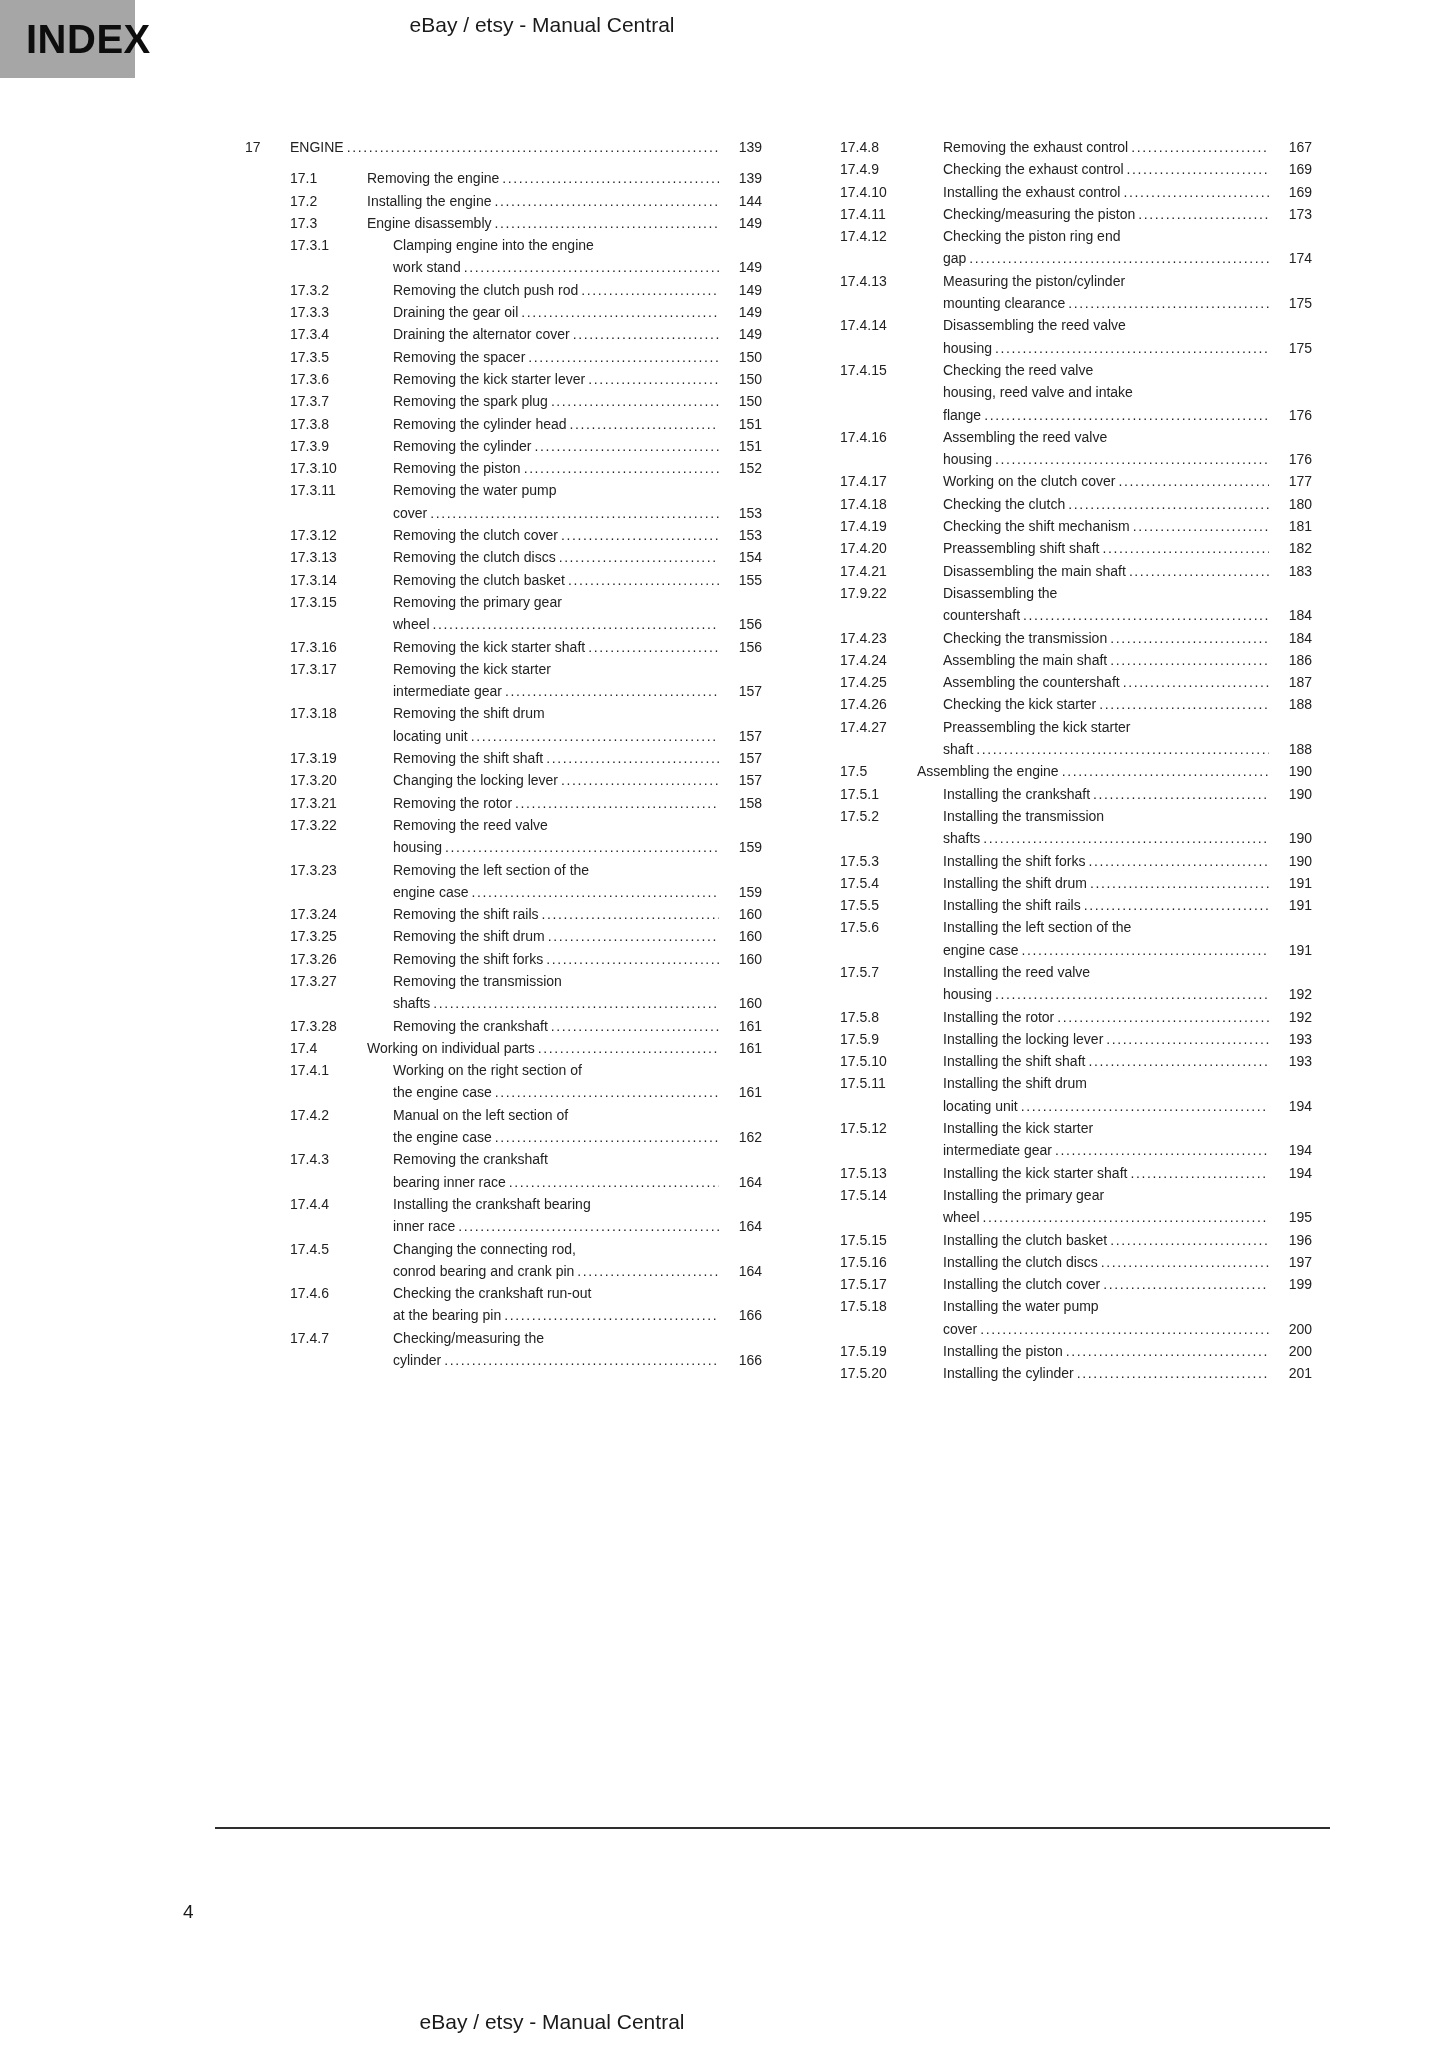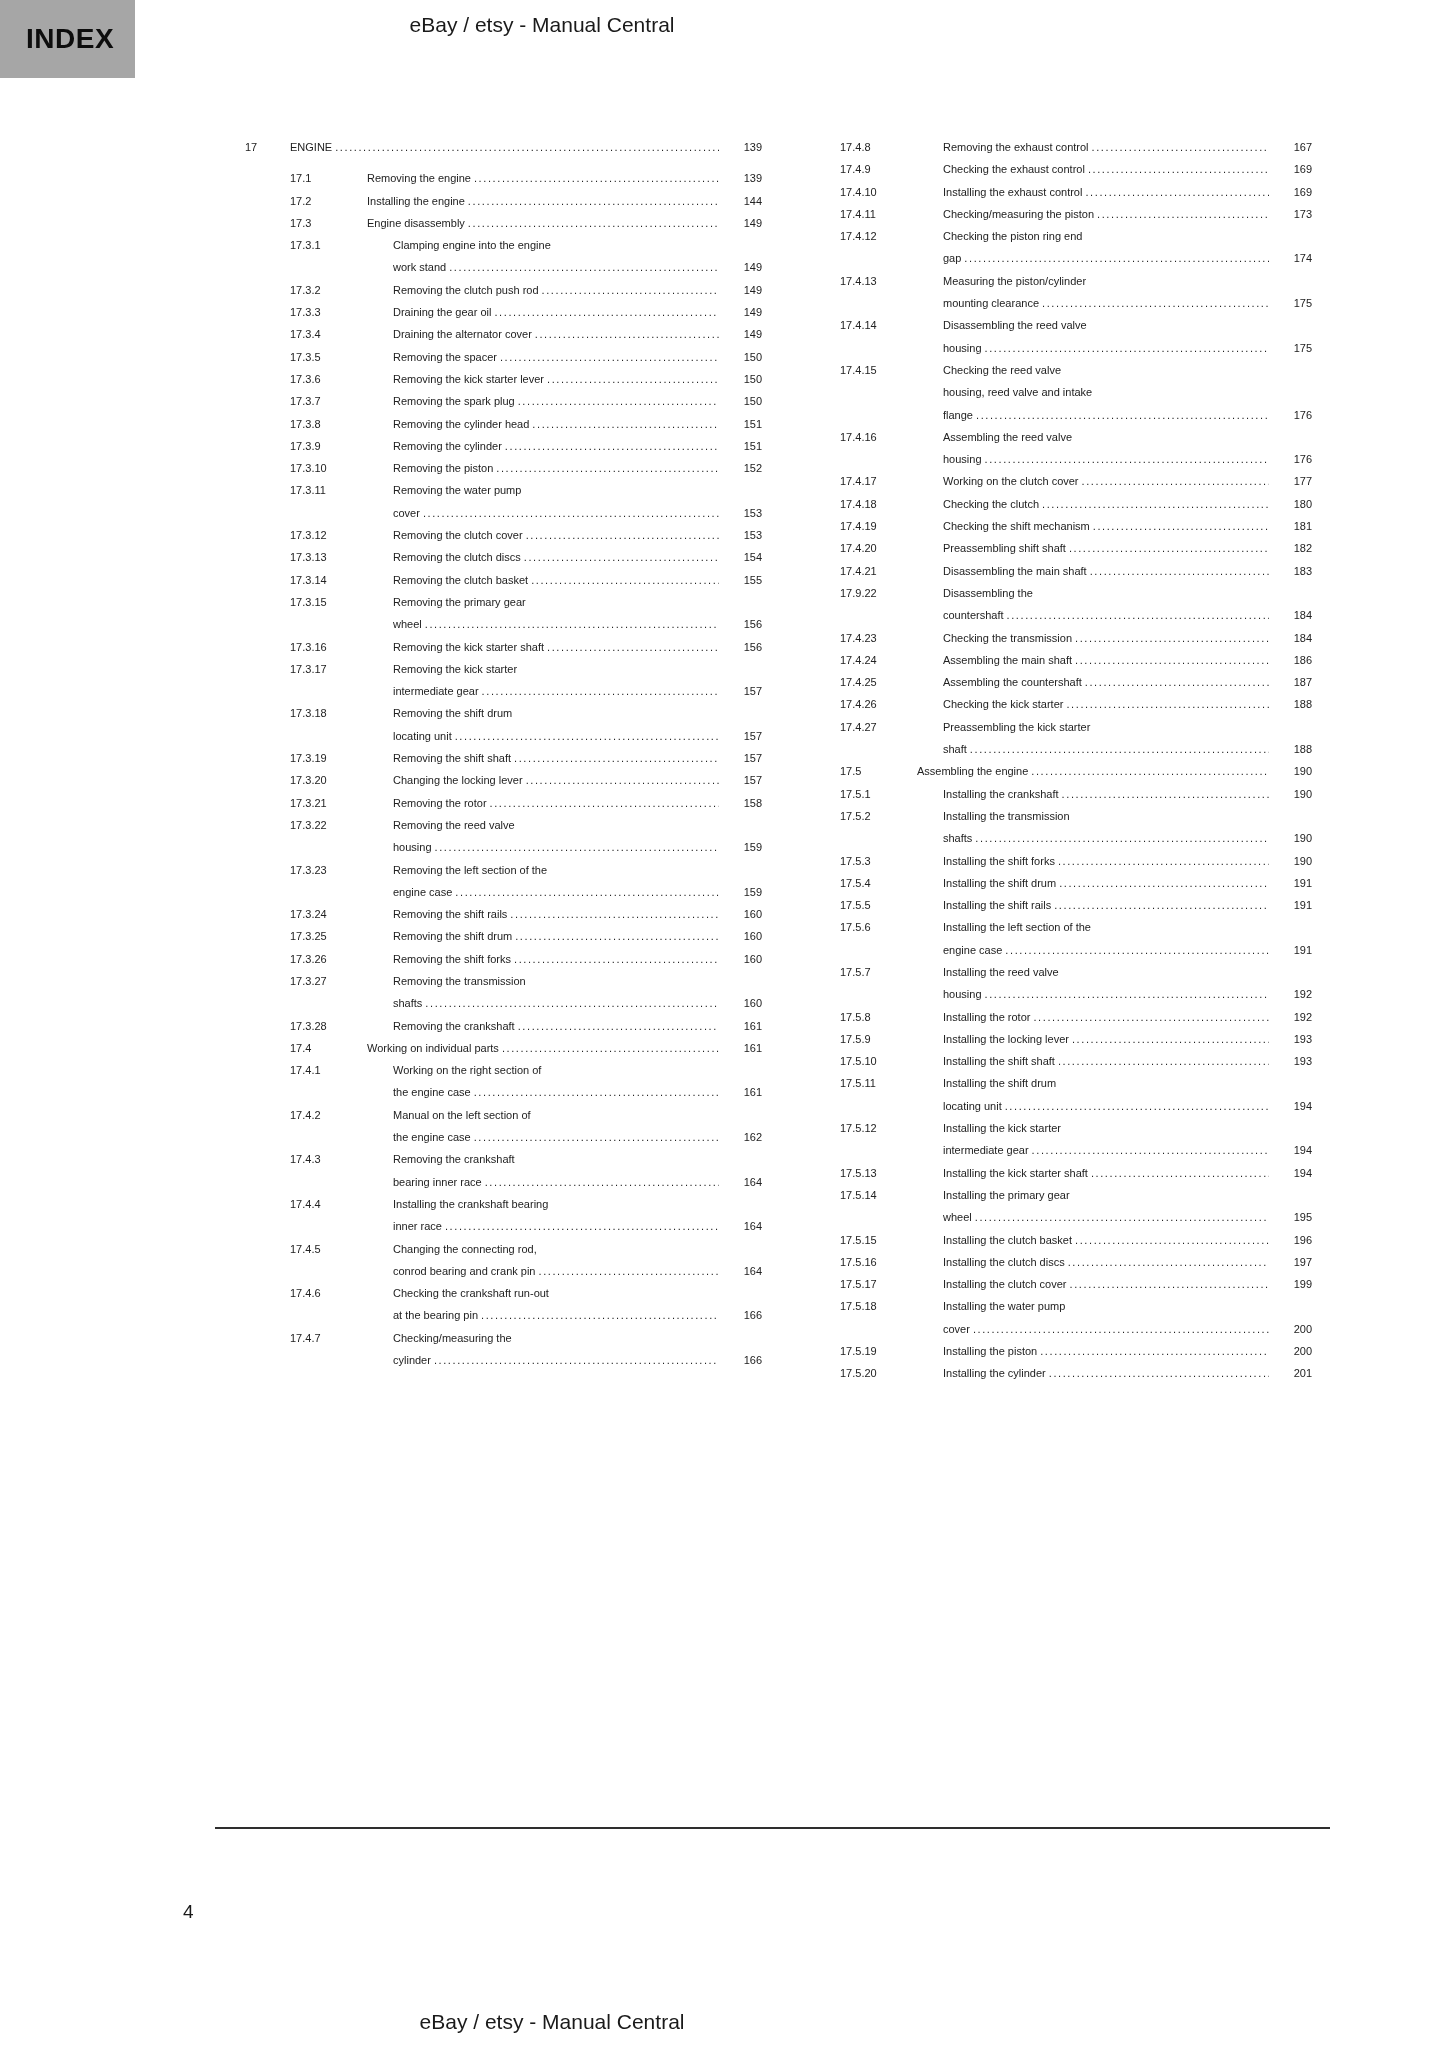--- a/index.html
+++ b/index.html
@@ -7,30 +7,30 @@
     width:1445px; height:2045px; position:relative; overflow:hidden;
     background:#ffffff; color:#1e1e1e;
     font-family:"Liberation Sans", sans-serif;
   }
   .index-box {
     position:absolute; left:0; top:0; width:135px; height:78px;
     background:#a6a6a6; box-sizing:border-box;
     display:flex; align-items:center; padding-left:26px;
   }
   .index-label {
-    font-size:28px; font-weight:700; color:#0d0d0d; letter-spacing:0.5px;
+    font-size:40px; font-weight:700; color:#0d0d0d; letter-spacing:0.5px;
   }
   .header-title {
     position:absolute; top:13px; left:542px; transform:translateX(-50%);
     font-size:21px; color:#1a1a1a; white-space:nowrap;
   }
   .toc {
     position:absolute; left:290px; top:136px;
     display:flex; align-items:flex-start;
-    font-size:11px; line-height:22.3px; color:#222;
+    font-size:14px; line-height:22.3px; color:#222;
   }
   .toc-col { width:472px; flex:none; }
   .toc-col + .toc-col { margin-left:78px; }
   .entry { display:flex; align-items:flex-start; }
   .entry .sec { flex:none; }
   .entry.lvl1 .sec { width:45px; margin-left:-45px; }
   .entry.lvl2 .sec { width:77px; }
   .entry.lvl3 .sec { width:103px; }
   .entry.lvl1 { margin-bottom:9px; }
   .entry .body { flex:1 1 0; min-width:0; display:block; }

